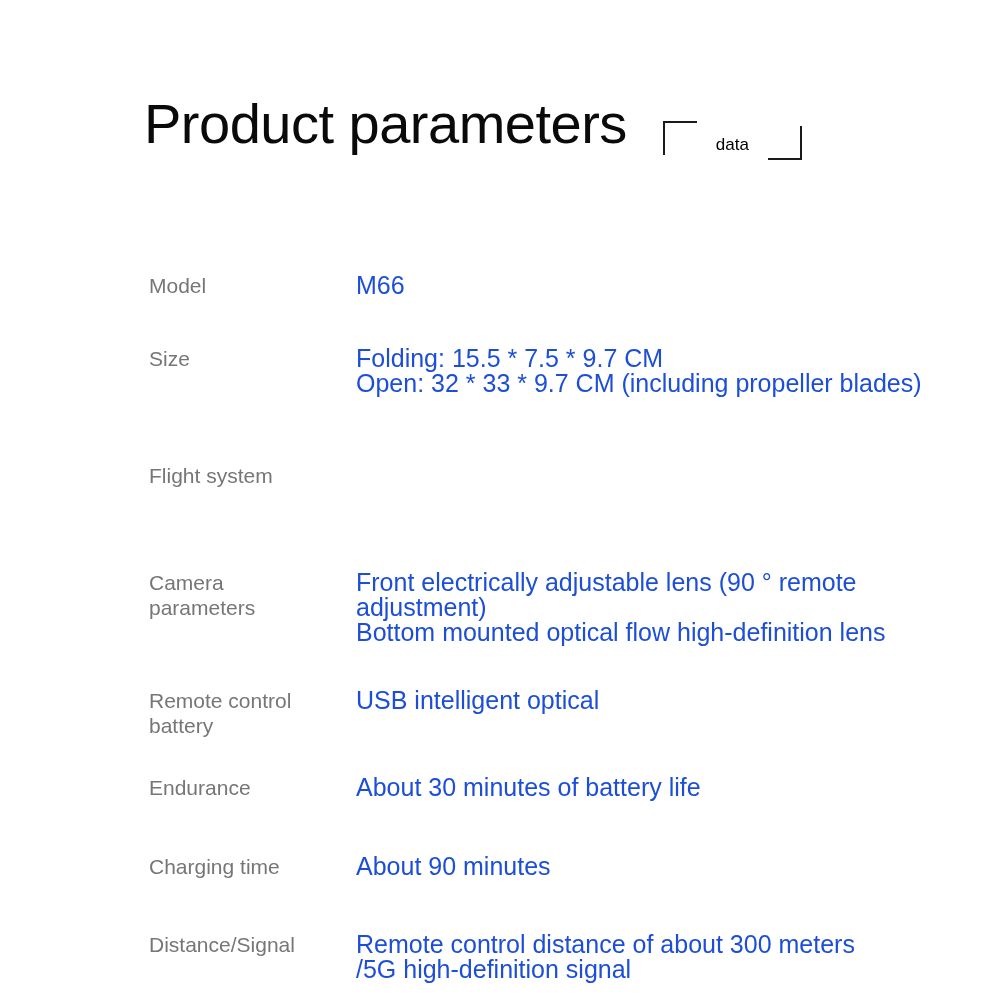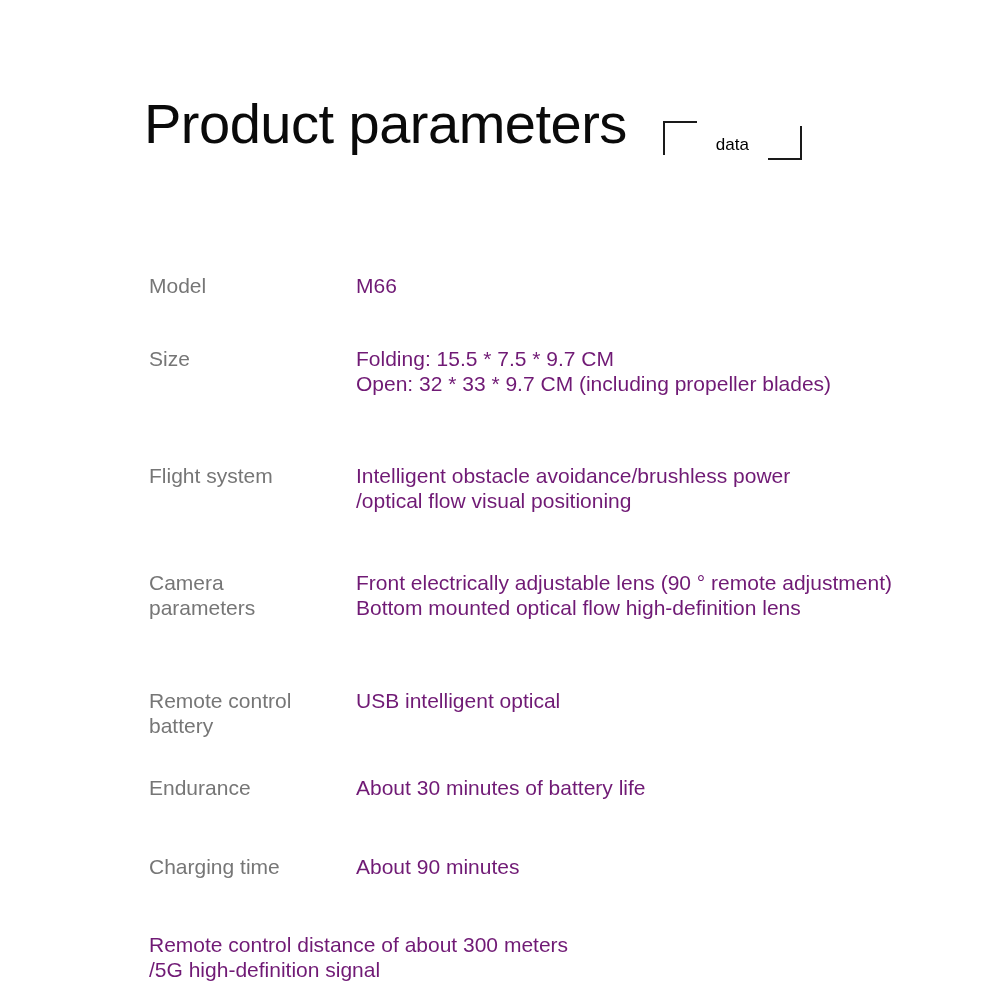--- a/index.html
+++ b/index.html
@@ -61,28 +61,28 @@
   }
   .row .label {
     flex: 0 0 207px;
     color: #767676;
     font-size: 21px;
     line-height: 25px;
     white-space: pre-line;
   }
   .row .value {
     flex: 1 1 auto;
-    color: #701a75;
-    font-size: 21px;
+    color: #1d4ed8;
+    font-size: 25px;
     line-height: 25px;
     white-space: pre-line;
   }
   .row-model    { top: 209px; }
   .row-size     { top: 282px; }
-  .row-flight   { top: 399px; }
+  .row-flight   { top: 399px; gap: 33px; }
   .row-camera   { top: 506px; }
   .row-battery  { top: 624px; }
   .row-endurance{ top: 711px; }
   .row-charging { top: 790px; }
   .row-distance { top: 868px; }
 </style>
 </head>
 <body>
 
 <div class="page">
@@ -101,22 +101,20 @@
     </div>
 
     <div class="row row-size">
       <div class="label">Size</div>
       <div class="value">Folding: 15.5 * 7.5 * 9.7 CM
 Open: 32 * 33 * 9.7 CM (including propeller blades)</div>
     </div>
 
     <div class="row row-flight">
       <div class="label">Flight system</div>
-      <div class="value">Intelligent obstacle avoidance/brushless power
-/optical flow visual positioning</div>
     </div>
 
     <div class="row row-camera">
       <div class="label">Camera
 parameters</div>
       <div class="value">Front electrically adjustable lens (90 ° remote adjustment)
 Bottom mounted optical flow high-definition lens</div>
     </div>
 
     <div class="row row-battery">
@@ -129,18 +127,19 @@
       <div class="label">Endurance</div>
       <div class="value">About 30 minutes of battery life</div>
     </div>
 
     <div class="row row-charging">
       <div class="label">Charging time</div>
       <div class="value">About 90 minutes</div>
     </div>
 
     <div class="row row-distance">
+      <div class="label">Distance/Signal</div>
       <div class="value">Remote control distance of about 300 meters
 /5G high-definition signal</div>
     </div>
 
   </div>
 </div>
 
 </body></html>

